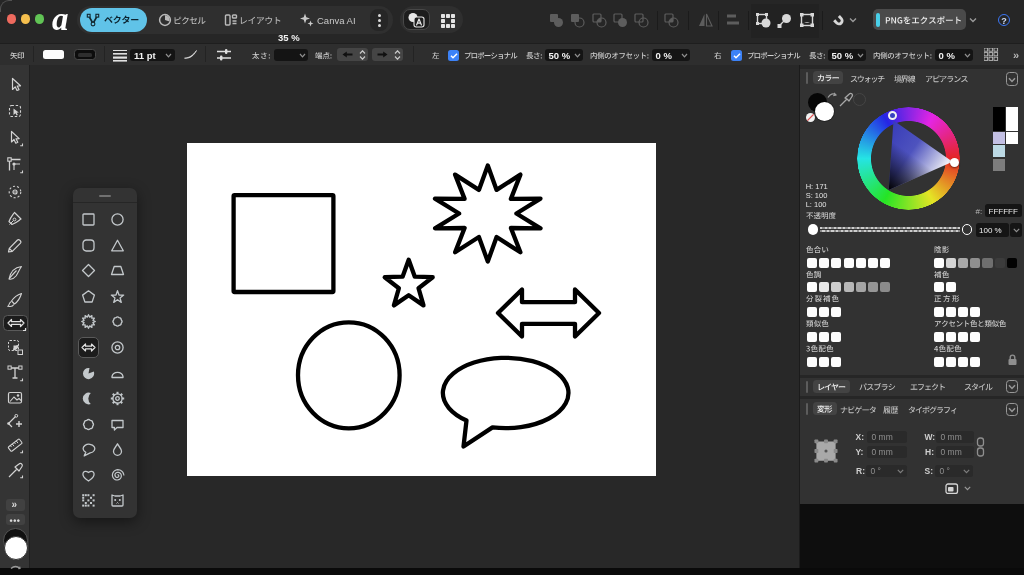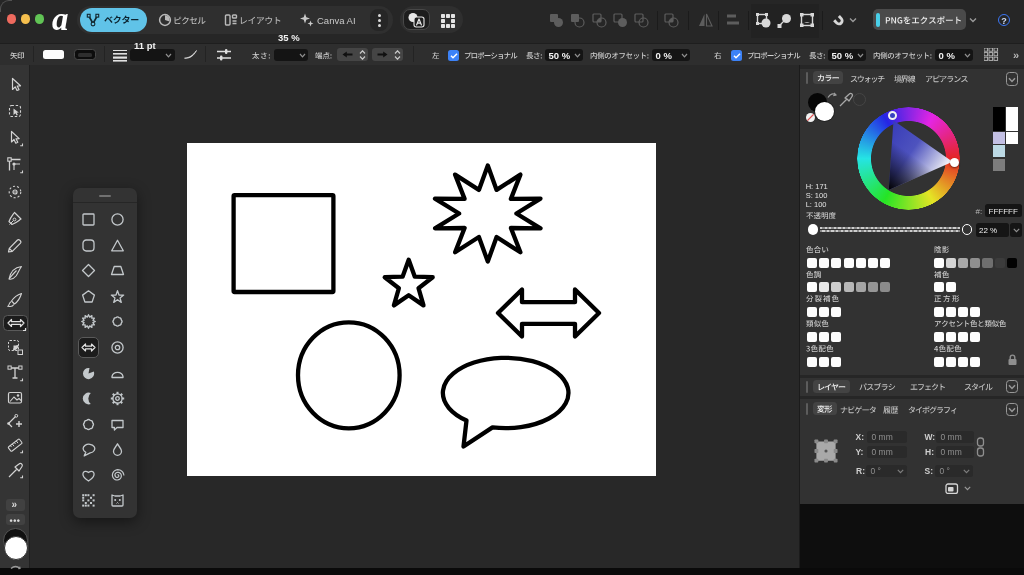--- a/index.html
+++ b/index.html
@@ -154,21 +154,21 @@
 <div style="position:absolute;left:73.5px;top:49px;width:22px;height:11px;border-radius:3.5px;background:#0d0d0d;border:1px solid #494949;box-sizing:border-box"></div>
 <div style="position:absolute;left:77.5px;top:52.5px;width:14px;height:4px;border-radius:1.5px;background:#2e2e2e"></div>
 <div style="position:absolute;left:104px;top:46px;width:1px;height:16px;background:#232323"></div>
 <svg style="position:absolute;left:113px;top:48.5px" width="14" height="13" viewBox="0 0 14 13">
     <rect x="0" y="1" width="14" height="1" fill="#e2e2e2"></rect>
     <rect x="0" y="4" width="14" height="1.6" fill="#e2e2e2"></rect>
     <rect x="0" y="7.5" width="14" height="2.2" fill="#e2e2e2"></rect>
     <rect x="0" y="11" width="14" height="1.6" fill="#e2e2e2"></rect>
   </svg>
 <div style="position:absolute;left:130px;top:48.5px;width:45px;height:12px;border-radius:3px;background:#141414"></div>
-<div style="position:absolute;left:134px;top:40px;font:700 9.5px 'Liberation Sans', sans-serif;color:#f2f2f2;letter-spacing:0;white-space:nowrap">11 pt</div>
+<div style="position:absolute;left:134px;top:50px;font:700 9.5px 'Liberation Sans', sans-serif;color:#f2f2f2;letter-spacing:0;white-space:nowrap">11 pt</div>
 <svg style="position:absolute;left:165px;top:52.5px" width="7" height="5" viewBox="0 0 7 5">
     <path d="M1 1 L3.5 3.8 L6 1" fill="none" stroke="#909090" stroke-width="1.2"></path>
   </svg>
 <svg style="position:absolute;left:184px;top:50px" width="13" height="9" viewBox="0 0 13 9">
     <path d="M0.5 8.2 C5 7.8 8.5 6 12.5 0.5 C9.5 6 6 8.6 0.5 8.2 Z" fill="#e2e2e2" stroke="#e2e2e2" stroke-width="0.7"></path>
   </svg>
 <div style="position:absolute;left:205px;top:46px;width:1px;height:16px;background:#232323"></div>
 <svg style="position:absolute;left:217px;top:49px" width="14" height="12" viewBox="0 0 14 12">
 <path d="M0 2.5 h14 M0 9 h14" stroke="#dedede" stroke-width="1.3"></path>
 <rect x="8" y="0" width="2.4" height="5" rx="1" fill="#dedede"></rect>
@@ -563,21 +563,21 @@
 <div style="position:absolute;left:984.5px;top:204px;width:37.5px;height:13px;border-radius:2.5px;background:#151515"></div>
 <div style="position:absolute;left:988.5px;top:206.8px;font:400 8px 'Liberation Sans', sans-serif;color:#e8e8e8;letter-spacing:0;white-space:nowrap">FFFFFF</div>
 <svg style="position:absolute;left:806.0px;top:210.4px;overflow:visible" width="34" height="12">
     <path transform="translate(0,8.40)" d="M0.5 -5.8H7V-5.1H0.5ZM4.2 -3.5 4.7 -3.9Q5 -3.7 5.4 -3.5Q5.7 -3.2 6.1 -2.9Q6.4 -2.7 6.7 -2.4Q7 -2.1 7.2 -1.9L6.7 -1.4Q6.5 -1.6 6.2 -1.9Q5.9 -2.1 5.5 -2.4Q5.2 -2.7 4.8 -3Q4.5 -3.3 4.2 -3.5ZM3.9 -5.6 4.7 -5.3Q4.3 -4.5 3.7 -3.8Q3.1 -3 2.4 -2.4Q1.6 -1.8 0.8 -1.3Q0.7 -1.4 0.6 -1.5Q0.6 -1.6 0.5 -1.8Q0.4 -1.9 0.3 -1.9Q0.9 -2.2 1.5 -2.6Q2 -3 2.5 -3.5Q3 -4 3.3 -4.5Q3.7 -5 3.9 -5.6ZM3.4 -3.9 4.1 -4.7V-4.7V0.6H3.4Z M9.4 -3.4V-0.7H8.7V-2.7H7.8V-3.4ZM9.4 -1Q9.7 -0.6 10.1 -0.4Q10.5 -0.2 11.2 -0.2Q11.5 -0.2 12 -0.2Q12.4 -0.1 12.9 -0.2Q13.4 -0.2 13.9 -0.2Q14.4 -0.2 14.8 -0.2Q14.7 -0.1 14.7 -0Q14.6 0.1 14.6 0.2Q14.5 0.4 14.5 0.5Q14.2 0.5 13.8 0.5Q13.3 0.5 12.8 0.5Q12.4 0.5 11.9 0.5Q11.5 0.5 11.2 0.5Q10.5 0.5 10 0.3Q9.5 0.1 9.1 -0.4Q8.9 -0.1 8.6 0.1Q8.4 0.3 8.1 0.6L7.7 -0.1Q8 -0.3 8.3 -0.5Q8.5 -0.7 8.8 -1ZM7.9 -5.7 8.4 -6.1Q8.6 -6 8.9 -5.8Q9.1 -5.5 9.3 -5.3Q9.5 -5.1 9.6 -4.9L9 -4.5Q8.9 -4.7 8.7 -4.9Q8.6 -5.1 8.3 -5.3Q8.1 -5.6 7.9 -5.7ZM9.9 -5H14.7V-4.4H9.9ZM10.4 -3.1H12.9V-2.5H10.4ZM12.9 -2.4H14V-1.9H12.9ZM11.9 -5.7H12.6V-3.2H11.9ZM11.8 -4.7 12.3 -4.5Q12 -4.1 11.6 -3.8Q11.3 -3.5 10.9 -3.2Q10.4 -3 10 -2.8Q10 -2.9 9.8 -3.1Q9.7 -3.2 9.6 -3.3Q10 -3.4 10.4 -3.7Q10.8 -3.9 11.2 -4.1Q11.5 -4.4 11.8 -4.7ZM12.7 -4.7Q12.9 -4.4 13.3 -4.1Q13.6 -3.9 14 -3.7Q14.4 -3.5 14.8 -3.4Q14.7 -3.3 14.6 -3.2Q14.5 -3 14.4 -2.9Q14 -3 13.6 -3.3Q13.2 -3.5 12.8 -3.8Q12.5 -4.1 12.3 -4.5ZM13.8 -2.4H14.5Q14.5 -2.4 14.5 -2.3Q14.5 -2.2 14.4 -2.2Q14.4 -1.5 14.3 -1.2Q14.2 -0.9 14.1 -0.8Q14 -0.7 13.9 -0.6Q13.8 -0.6 13.6 -0.6Q13.5 -0.6 13.2 -0.6Q13 -0.6 12.7 -0.6Q12.7 -0.7 12.6 -0.8Q12.6 -1 12.5 -1.1Q12.8 -1.1 13 -1.1Q13.2 -1.1 13.3 -1.1Q13.4 -1.1 13.5 -1.1Q13.5 -1.1 13.6 -1.1Q13.6 -1.2 13.7 -1.5Q13.8 -1.8 13.8 -2.3ZM13.9 -6.2 14.4 -5.7Q13.9 -5.7 13.4 -5.6Q13 -5.5 12.4 -5.5Q11.9 -5.4 11.3 -5.4Q10.8 -5.4 10.3 -5.4Q10.2 -5.5 10.2 -5.6Q10.1 -5.8 10.1 -5.9Q10.6 -5.9 11.1 -5.9Q11.7 -5.9 12.2 -6Q12.7 -6 13.1 -6.1Q13.6 -6.1 13.9 -6.2ZM11.3 -2.9H12Q11.9 -2.5 11.8 -2.1Q11.7 -1.7 11.5 -1.4Q11.4 -1.1 11 -0.9Q10.7 -0.6 10.2 -0.5Q10.1 -0.6 10 -0.7Q9.9 -0.9 9.8 -1Q10.3 -1.1 10.5 -1.3Q10.8 -1.5 11 -1.7Q11.1 -2 11.2 -2.3Q11.3 -2.6 11.3 -2.9ZM12.7 -3.1H13.4Q13.3 -2.7 13.2 -2.3Q13.1 -1.9 13.1 -1.6L12.5 -1.7Q12.5 -2 12.6 -2.4Q12.7 -2.7 12.7 -3.1Z M15.9 -5.9H18.1V-1.4H15.9V-2H17.4V-5.2H15.9ZM16 -4H17.7V-3.3H16ZM19.1 -6H21.6V-5.4H19.1ZM19.1 -4.2H21.6V-3.6H19.1ZM19.1 -2.4H21.6V-1.8H19.1ZM15.6 -5.9H16.2V-0.7H15.6ZM21.3 -6H22V-0.2Q22 0.1 21.9 0.2Q21.8 0.4 21.7 0.5Q21.4 0.6 21.1 0.6Q20.8 0.6 20.3 0.6Q20.3 0.5 20.3 0.4Q20.2 0.3 20.2 0.1Q20.1 0 20.1 -0.1Q20.3 -0.1 20.5 -0.1Q20.7 -0.1 20.9 -0.1Q21.1 -0.1 21.1 -0.1Q21.2 -0.1 21.3 -0.1Q21.3 -0.1 21.3 -0.2ZM18.7 -6H19.4V-3.3Q19.4 -2.8 19.4 -2.3Q19.3 -1.8 19.1 -1.2Q19 -0.7 18.7 -0.2Q18.4 0.3 17.9 0.7Q17.8 0.6 17.7 0.5Q17.6 0.4 17.5 0.3Q17.4 0.2 17.3 0.2Q17.8 -0.2 18.1 -0.6Q18.4 -1 18.5 -1.5Q18.6 -2 18.7 -2.4Q18.7 -2.9 18.7 -3.3Z M24.3 -4.2H29.6V-3.7H24.3ZM24.4 -2H28.6V-1.5H24.4ZM25.4 -4.8H26.1V-3H27.7V-4.8H28.4V-2.4H25.4ZM28.4 -2H28.5L28.7 -2.1L29.1 -1.8Q28.8 -1.2 28.3 -0.8Q27.8 -0.4 27.2 -0.1Q26.6 0.2 25.8 0.4Q25.1 0.5 24.3 0.6Q24.3 0.5 24.2 0.3Q24.1 0.2 24.1 0Q24.8 -0 25.4 -0.2Q26.1 -0.3 26.7 -0.5Q27.3 -0.8 27.7 -1.1Q28.1 -1.5 28.4 -1.9ZM25.8 -1.6Q26.1 -1.1 26.7 -0.8Q27.3 -0.4 28.1 -0.2Q28.9 -0 29.7 0Q29.7 0.1 29.6 0.2Q29.5 0.3 29.4 0.4Q29.4 0.6 29.3 0.7Q28.4 0.5 27.6 0.3Q26.8 0 26.2 -0.4Q25.6 -0.8 25.2 -1.4ZM26.1 -6.3H26.8V-5.3H26.1ZM23.7 -5.6H29.6V-5H23.7ZM23.4 -5.6H24.1V-3.5Q24.1 -3 24 -2.5Q24 -2 23.9 -1.4Q23.8 -0.9 23.7 -0.3Q23.5 0.2 23.3 0.6Q23.2 0.6 23.1 0.5Q23 0.4 22.9 0.3Q22.8 0.3 22.7 0.2Q22.9 -0.2 23.1 -0.6Q23.2 -1.1 23.3 -1.6Q23.3 -2.1 23.4 -2.6Q23.4 -3.1 23.4 -3.5Z" fill="#cfcfcf"></path>
   </svg>
 <div style="position:absolute;left:807.5px;top:224.2px;width:10.5px;height:10.5px;border-radius:50%;background:#fff"></div>
 <div style="position:absolute;left:820px;top:227.2px;width:140px;height:2.3px;background:repeating-linear-gradient(90deg,#cdcdcd 0 2.3px,#8a8a8a 2.3px 4.6px)"></div>
 <div style="position:absolute;left:820px;top:229.5px;width:140px;height:2.3px;background:repeating-linear-gradient(90deg,#8a8a8a 0 2.3px,#cdcdcd 2.3px 4.6px)"></div>
 <div style="position:absolute;left:961.5px;top:224.2px;width:10.5px;height:10.5px;border-radius:50%;border:1.6px solid #fff;box-sizing:border-box"></div>
 <div style="position:absolute;left:975.5px;top:223px;width:33px;height:13.5px;border-radius:2.5px;background:#151515"></div>
-<div style="position:absolute;left:979px;top:225.5px;font:400 8px 'Liberation Sans', sans-serif;color:#f0f0f0;letter-spacing:0;white-space:nowrap">22 %</div>
+<div style="position:absolute;left:979px;top:225.5px;font:400 8px 'Liberation Sans', sans-serif;color:#f0f0f0;letter-spacing:0;white-space:nowrap">100 %</div>
 <div style="position:absolute;left:1010px;top:223px;width:12px;height:13.5px;border-radius:2.5px;background:#151515"></div>
 <svg style="position:absolute;left:1012.5px;top:228px" width="7" height="5" viewBox="0 0 7 5">
     <path d="M0.8 0.8 L3.5 3.6 L6.2 0.8" fill="none" stroke="#909090" stroke-width="1.2"></path>
   </svg>
 <svg style="position:absolute;left:806.0px;top:244.4px;overflow:visible" width="27" height="12">
     <path transform="translate(0,8.40)" d="M1.5 -2.6H6.1V-2H1.5ZM3.5 -4.2H4.2V-2.3H3.5ZM1.5 -4.4H6.6V-1.6H5.9V-3.8H1.5ZM1.2 -4.4H1.9V-0.7Q1.9 -0.4 1.9 -0.3Q2 -0.2 2.2 -0.1Q2.4 -0.1 2.8 -0.1Q2.9 -0.1 3.1 -0.1Q3.3 -0.1 3.6 -0.1Q3.9 -0.1 4.2 -0.1Q4.5 -0.1 4.8 -0.1Q5 -0.1 5.2 -0.1Q5.5 -0.1 5.6 -0.1Q5.9 -0.1 6.1 -0.2Q6.3 -0.3 6.4 -0.5Q6.5 -0.7 6.5 -1.2Q6.6 -1.1 6.9 -1Q7.1 -0.9 7.2 -0.9Q7.1 -0.3 7 -0Q6.8 0.3 6.5 0.4Q6.2 0.6 5.6 0.6Q5.5 0.6 5.3 0.6Q5.1 0.6 4.8 0.6Q4.5 0.6 4.2 0.6Q3.9 0.6 3.6 0.6Q3.3 0.6 3.1 0.6Q2.9 0.6 2.9 0.6Q2.2 0.6 1.8 0.5Q1.5 0.4 1.3 0.1Q1.2 -0.2 1.2 -0.7ZM2.4 -5.8H4.8V-5.2H2.1ZM2.4 -6.4 3.2 -6.2Q2.9 -5.7 2.5 -5.3Q2.2 -4.8 1.7 -4.3Q1.3 -3.9 0.7 -3.5Q0.7 -3.6 0.6 -3.7Q0.5 -3.8 0.4 -3.8Q0.3 -3.9 0.2 -4Q0.7 -4.3 1.1 -4.7Q1.6 -5.1 1.9 -5.6Q2.2 -6 2.4 -6.4ZM4.4 -5.8H4.6L4.7 -5.9L5.2 -5.6Q5.1 -5.2 4.9 -4.9Q4.7 -4.6 4.5 -4.3Q4.2 -4 4 -3.8Q4 -3.9 3.9 -4Q3.8 -4.1 3.7 -4.2Q3.7 -4.2 3.6 -4.3Q3.8 -4.5 3.9 -4.7Q4.1 -5 4.2 -5.2Q4.4 -5.5 4.4 -5.7Z M9.5 -3.9H13.3V-3.3H9.5ZM9.4 -0.3H13.4V0.3H9.4ZM9.1 -2.4H13.8V0.6H13.1V-1.8H9.8V0.6H9.1ZM11.4 -5.6Q11.1 -5.2 10.6 -4.7Q10.1 -4.2 9.5 -3.8Q9 -3.3 8.3 -3Q8.3 -3.1 8.2 -3.2Q8.1 -3.3 8 -3.4Q8 -3.5 7.9 -3.6Q8.5 -3.9 9.1 -4.4Q9.7 -4.8 10.2 -5.3Q10.7 -5.8 11 -6.3H11.7Q12 -5.9 12.4 -5.5Q12.8 -5.1 13.2 -4.8Q13.6 -4.4 14.1 -4.1Q14.6 -3.9 15 -3.7Q14.9 -3.5 14.8 -3.4Q14.6 -3.2 14.5 -3Q14.1 -3.3 13.7 -3.6Q13.2 -3.9 12.8 -4.2Q12.4 -4.6 12 -4.9Q11.7 -5.3 11.4 -5.6Z M17.1 -5.3Q17.1 -5.2 17.1 -5Q17.1 -4.9 17.1 -4.7Q17.1 -4.6 17.1 -4.5Q17 -4.2 17.1 -4Q17.1 -3.7 17.1 -3.4Q17.1 -3.1 17.1 -2.8Q17.2 -2.2 17.3 -1.8Q17.4 -1.3 17.6 -1.1Q17.8 -0.8 18 -0.8Q18.2 -0.8 18.3 -1Q18.4 -1.1 18.5 -1.3Q18.7 -1.5 18.7 -1.8Q18.8 -2.1 18.9 -2.3L19.5 -1.6Q19.3 -1 19 -0.6Q18.8 -0.2 18.5 -0.1Q18.3 0.1 18 0.1Q17.6 0.1 17.3 -0.2Q17 -0.4 16.7 -1Q16.5 -1.6 16.4 -2.6Q16.3 -2.9 16.3 -3.3Q16.3 -3.7 16.3 -4Q16.3 -4.4 16.3 -4.6Q16.3 -4.7 16.3 -4.9Q16.2 -5.2 16.2 -5.3ZM21 -5.1Q21.2 -4.8 21.4 -4.5Q21.5 -4.1 21.7 -3.7Q21.9 -3.3 22 -2.9Q22.1 -2.5 22.2 -2.1Q22.3 -1.7 22.3 -1.3L21.5 -1Q21.5 -1.5 21.4 -2Q21.3 -2.5 21.1 -3.1Q21 -3.6 20.7 -4.1Q20.5 -4.5 20.2 -4.8Z" fill="#cfcfcf"></path>
   </svg>
 <div style="position:absolute;left:807.0px;top:257.6px;width:10.2px;height:10.2px;border-radius:2px;background:#fdfdfd"></div>
 <div style="position:absolute;left:819.1px;top:257.6px;width:10.2px;height:10.2px;border-radius:2px;background:#fdfdfd"></div>
 <div style="position:absolute;left:831.3px;top:257.6px;width:10.2px;height:10.2px;border-radius:2px;background:#fdfdfd"></div>

